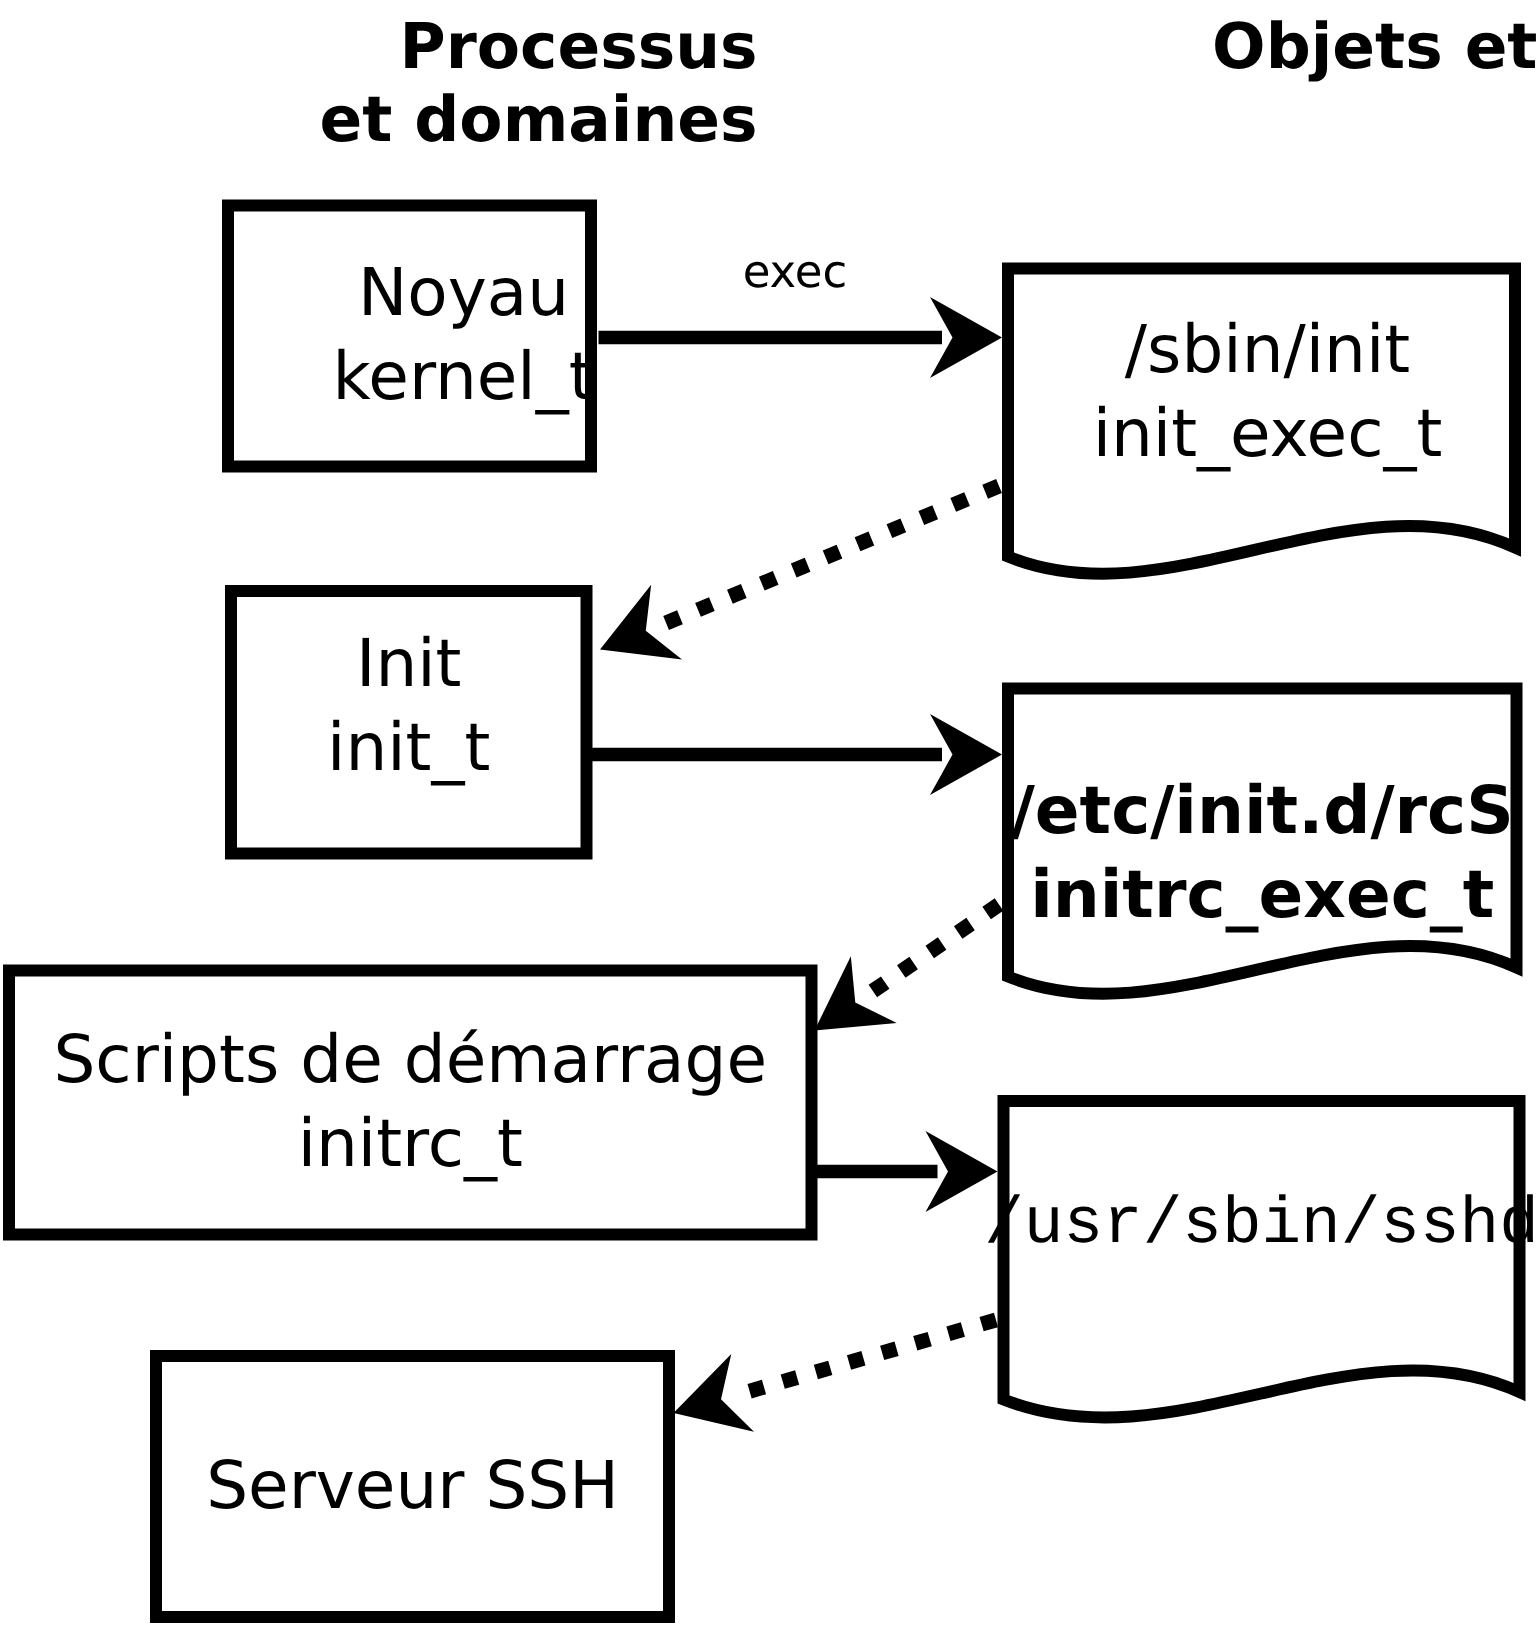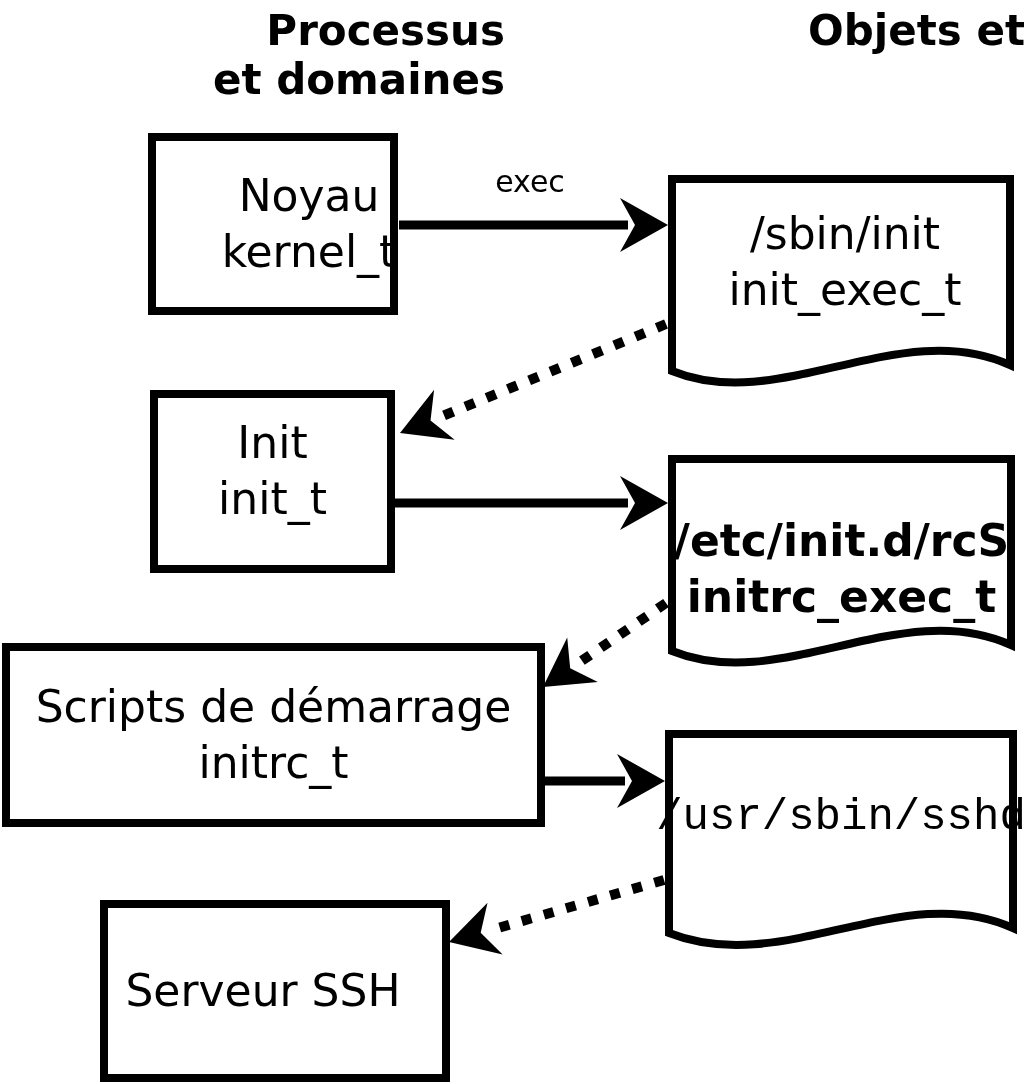--- a/index.html
+++ b/index.html
@@ -116,21 +116,21 @@
     <div>kernel_t</div>
   </div>
   <div class="boxlabel" style="left:150px; top:390px; width:245px; height:162px;">
     <div>Init</div>
     <div>init_t</div>
   </div>
   <div class="boxlabel" style="left:2px; top:643px; width:543px; height:184px;border-radius:19px;">
     <div>Scripts de démarrage</div>
     <div>initrc_t</div>
   </div>
-  <div class="boxlabel" style="left:88px; top:900px; width:350px; height:182px;">
+  <div class="boxlabel" style="left:100px; top:900px; width:350px; height:182px;">
     <div>Serveur SSH</div>
   </div>
 
   <div class="boxlabel" style="left:674px; top:179px; width:342px; height:166px;">
     <div>/sbin/init</div>
     <div>init_exec_t</div>
   </div>
   <div class="boxlabel" style="left:670px; top:486px; width:343px; height:166px;font-weight:bold;">
     <div>/etc/init.d/rcS</div>
     <div>initrc_exec_t</div>

